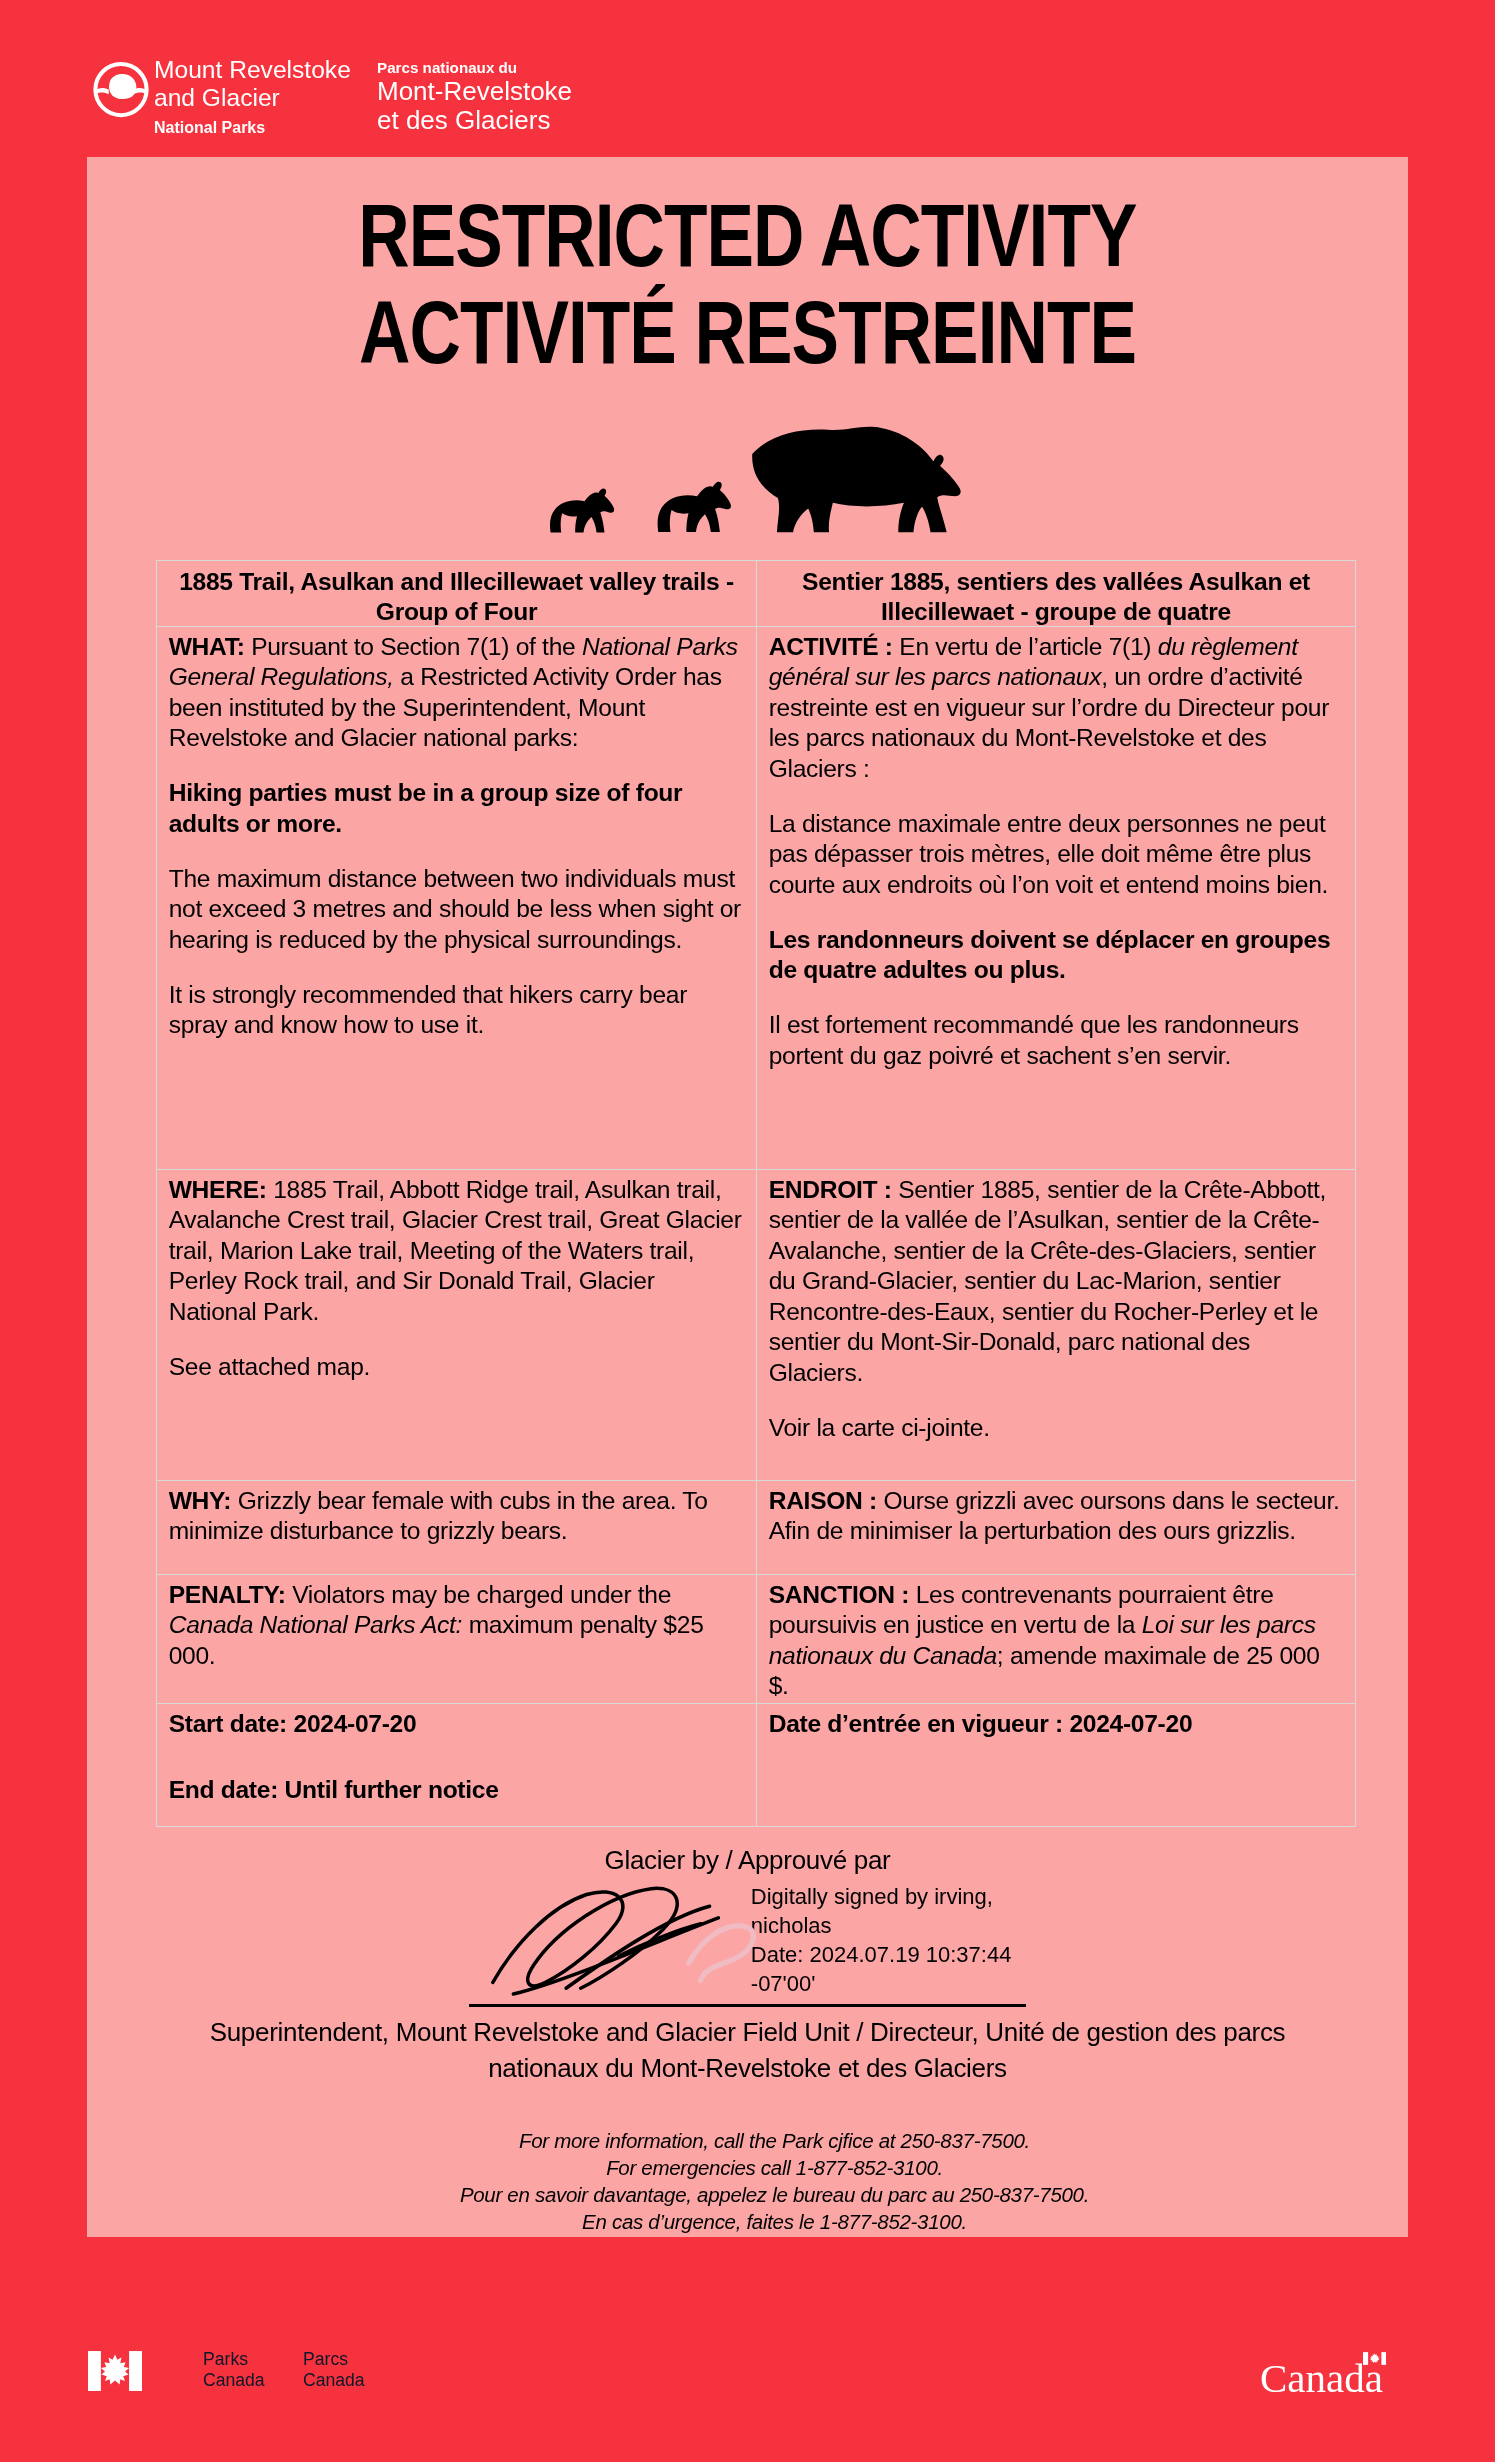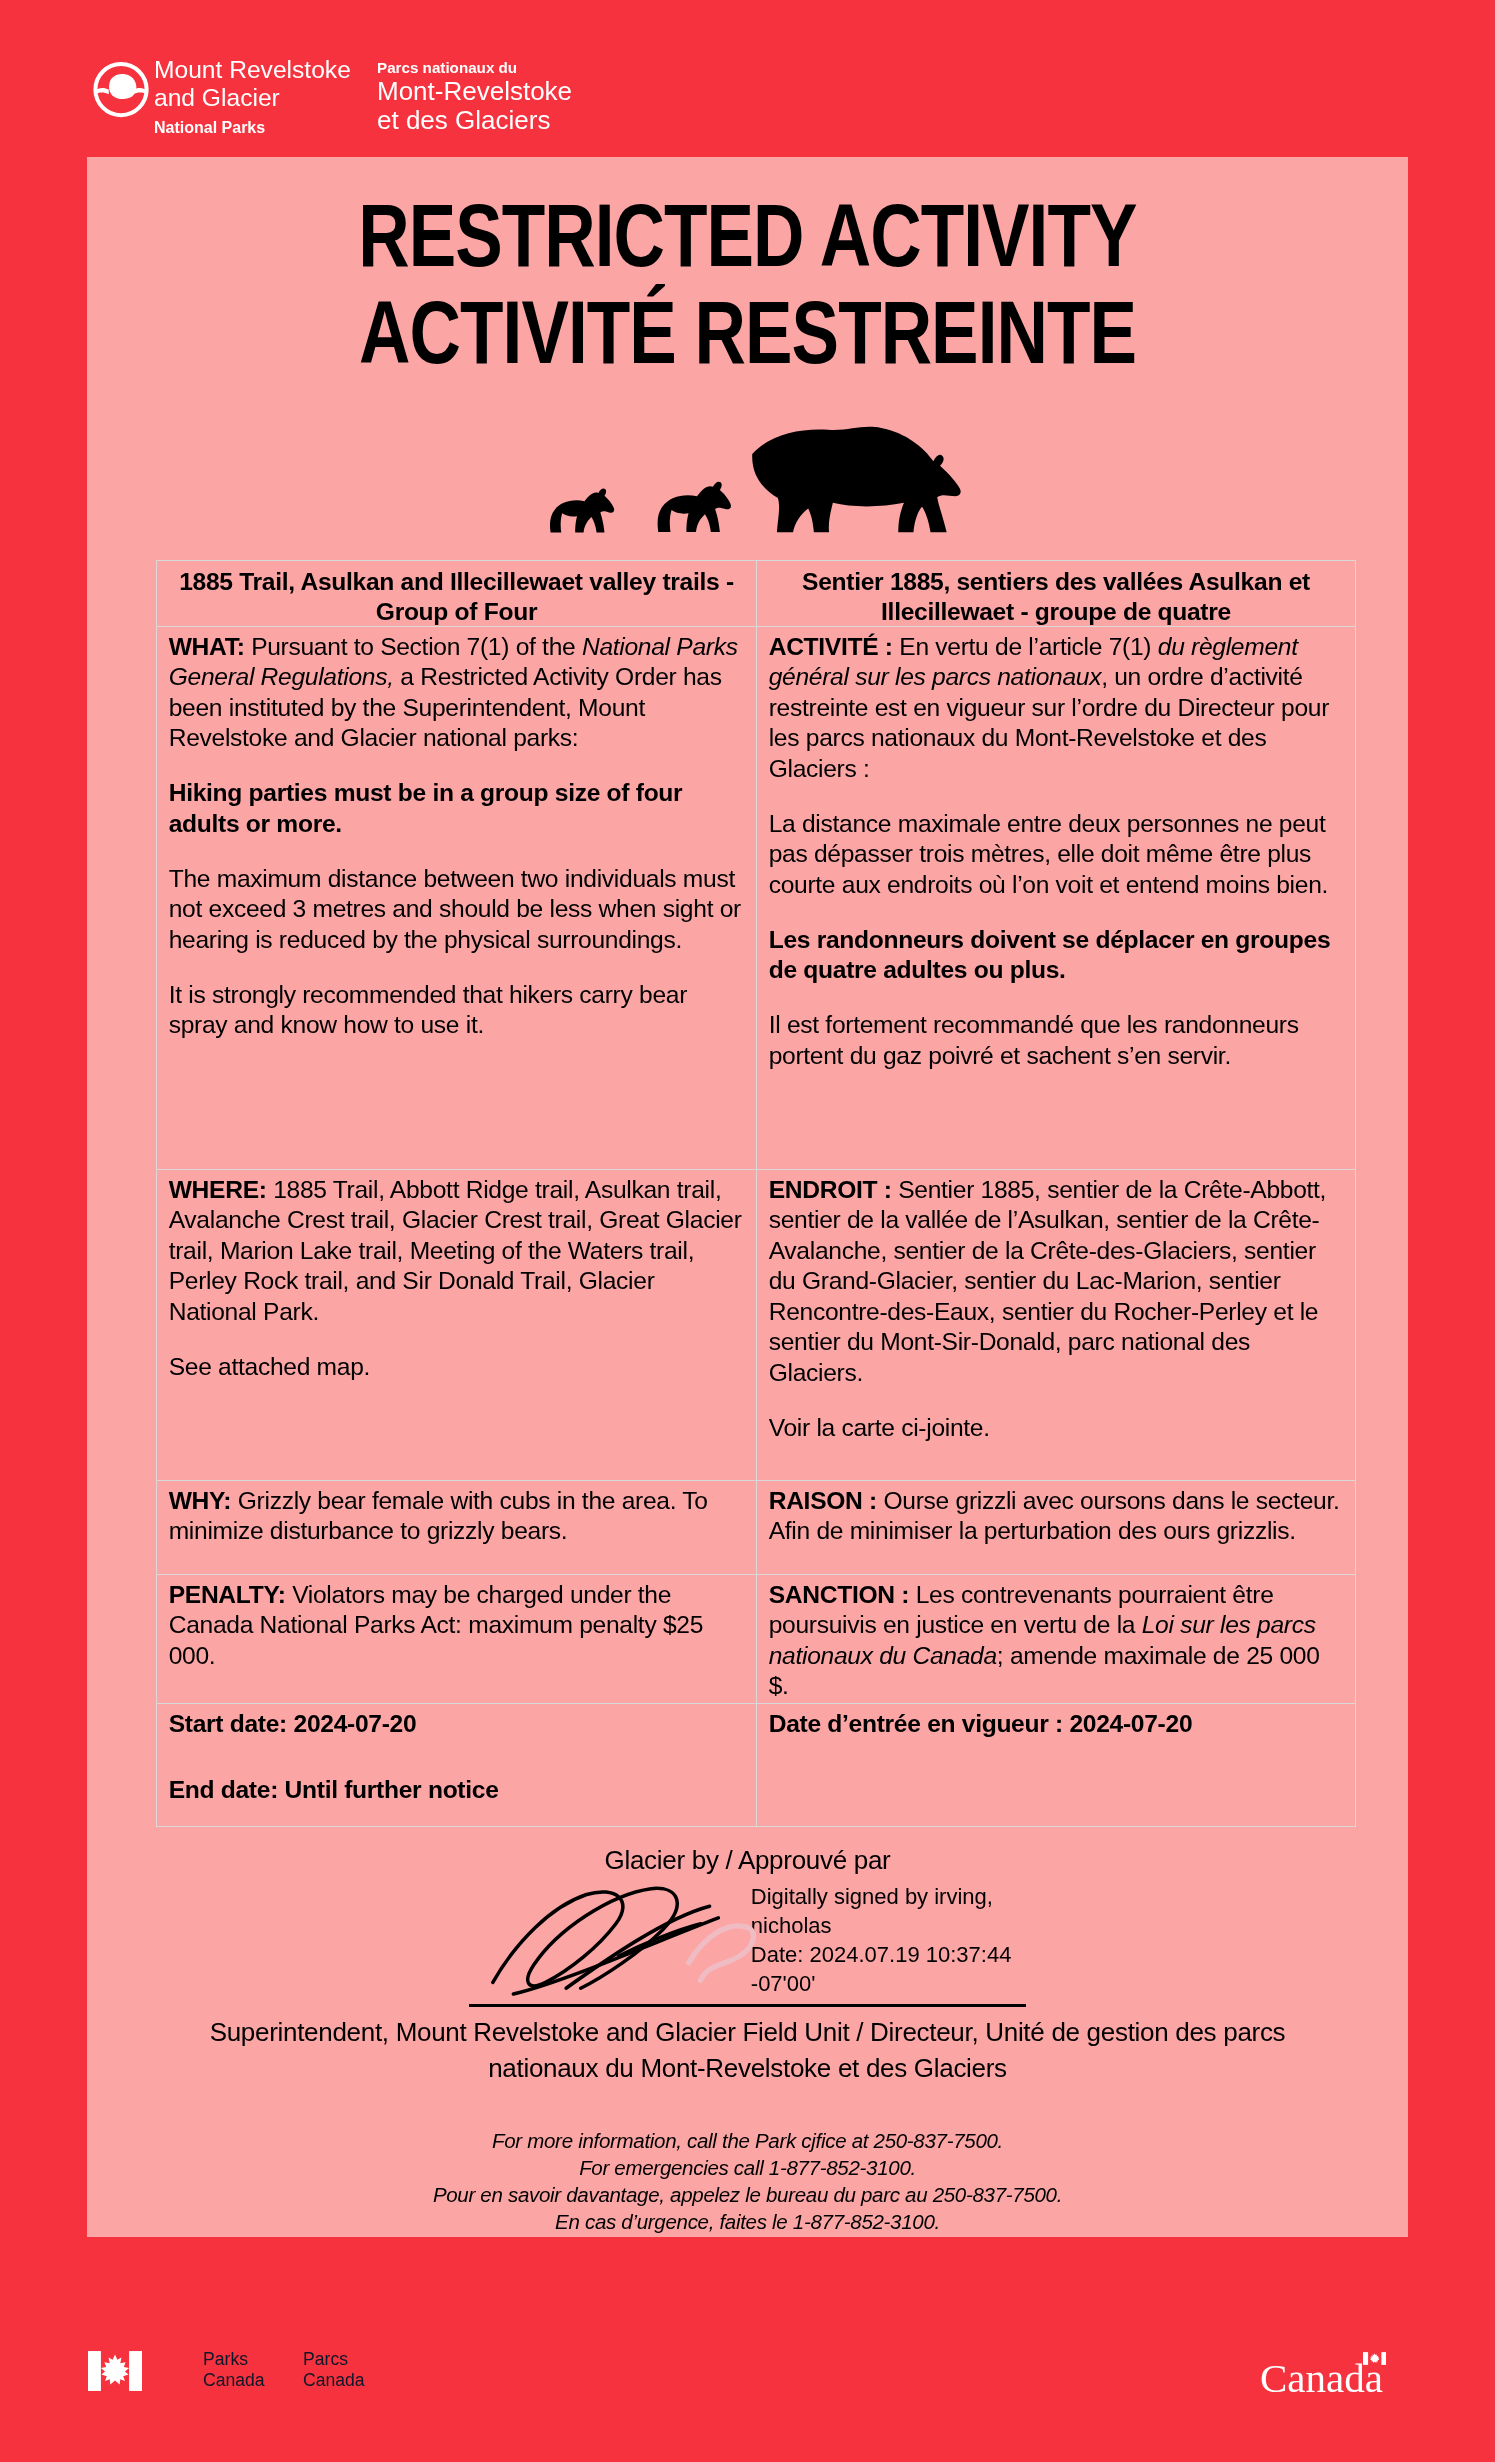--- a/index.html
+++ b/index.html
@@ -38,21 +38,21 @@
             font-size:26px;letter-spacing:-0.3px;}
   .sigrow{position:absolute;left:0;top:1717px;width:1321px;height:129px;
           display:flex;justify-content:center;align-items:flex-start;gap:15.2px;}
   .sigart{position:relative;width:252px;height:123px;flex:0 0 auto;}
   .seal{position:absolute;left:193px;top:23.5px;}
   .sigtext{font-size:22px;line-height:29px;letter-spacing:0;padding-top:8.2px;}
   .sigrule{position:absolute;left:382px;top:1847px;width:557px;height:2.9px;background:#000;}
   .super{position:absolute;left:0;top:1857px;width:1321px;text-align:center;
          font-size:26px;line-height:36px;letter-spacing:-0.3px;}
   .contact{position:absolute;left:0;top:1970px;width:1321px;text-align:center;
-           font-style:italic;font-size:20.5px;line-height:27px;letter-spacing:-0.3px;}
+           font-style:italic;font-size:20.5px;line-height:27px;letter-spacing:-0.3px;padding-left:27px;}
   
   .footer-flag{position:absolute;left:88px;top:2351px;}
   .parks-label{position:absolute;top:2349px;color:#0f172a;font-size:17.6px;line-height:21px;}
   .parks-label.en{left:203px;}
   .parks-label.fr{left:303px;}
   .wordmark{position:absolute;left:1260px;top:2354px;color:#fff;
             font-family:"Liberation Serif",serif;font-size:41px;}
   .wordmark .flag{position:absolute;right:-3.5px;top:-2.3px;}
 </style>
 </head>
@@ -185,21 +185,21 @@
         </div>
 
       <div class="cell" data-name="cell-why-en">
           <p><span style="font-weight: bold;">WHY: </span><span>Grizzly bear female with cubs in the area. To minimize disturbance to grizzly bears.</span></p>
         </div>
       <div class="cell" data-name="cell-why-fr">
           <p><span style="font-weight: bold;">RAISON : </span><span>Ourse grizzli avec oursons dans le secteur. Afin de minimiser la perturbation des ours grizzlis.</span></p>
         </div>
 
       <div class="cell" data-name="cell-penalty-en">
-          <p><span style="font-weight: bold;">PENALTY: </span><span>Violators may be charged under the </span><span style=" text-align: right;">Canada National Parks Act:</span><span> maximum penalty $25 000.</span></p>
+          <p><span style="font-weight: bold;">PENALTY: </span><span>Violators may be charged under the </span><span style="font-style: italic; text-align: right;">Canada National Parks Act:</span><span> maximum penalty $25 000.</span></p>
         </div>
       <div class="cell" data-name="cell-penalty-fr">
           <p><span style="font-weight: bold;">SANCTION : </span><span>Les contrevenants pourraient être poursuivis en justice en vertu de la </span><span style="font-style: italic;">Loi sur les parcs nationaux du Canada</span><span>; amende maximale de 25 000 $.</span></p>
         </div>
 
       <div class="cell" data-name="cell-dates-en">
           <p><span style="font-weight: bold;">Start date:  2024-07-20</span></p>
           <p><span style="font-weight: bold;">End date: Until further notice</span></p>
         </div>
       <div class="cell" data-name="cell-dates-fr">

